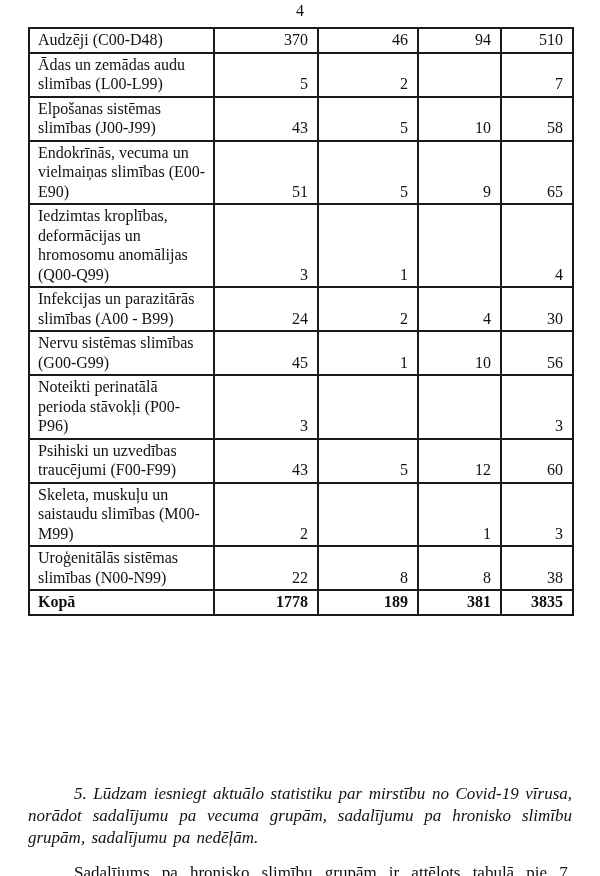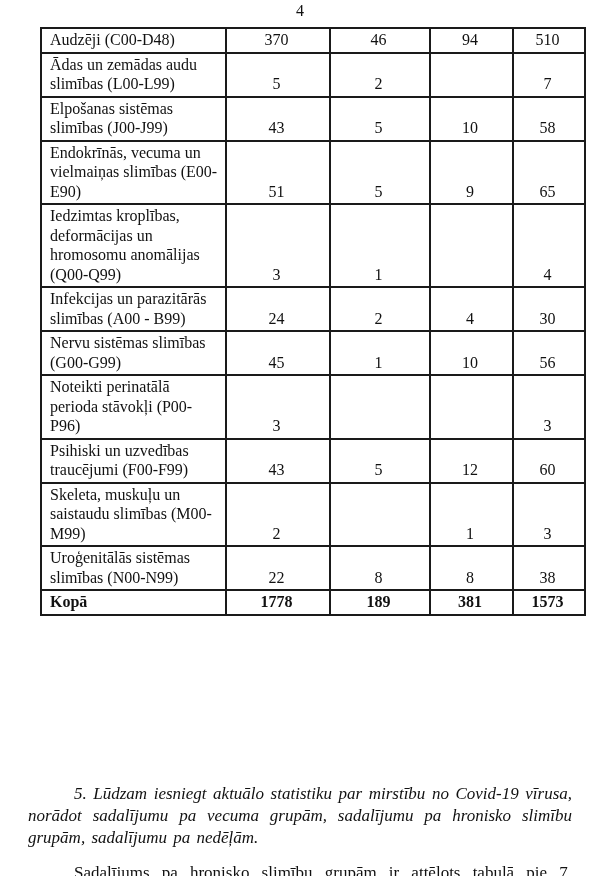--- a/index.html
+++ b/index.html
@@ -19,40 +19,40 @@
     position: absolute;
     top: 2px;
     left: 0;
     width: 600px;
     text-align: center;
     font-size: 16px;
   }
   .doc-table {
     position: absolute;
     top: 27px;
-    left: 40px;
+    left: 28px;
     width: 544px;
     border-collapse: collapse;
     table-layout: fixed;
     font-size: 16px;
   }
   .doc-table td {
     border: 2px solid #1a1a1a;
     padding: 1px 6px 2px 6px;
     line-height: 19.5px;
   }
   .doc-table td.label-cell {
     vertical-align: top;
     text-align: left;
     width: 185px;
     padding-left: 8px;
   }
   .doc-table td.num-cell {
     vertical-align: bottom;
-    text-align: center;
+    text-align: right;
     padding-right: 9px;
   }
   .doc-table col.c-label { width: 185px; }
   .doc-table col.c1 { width: 104px; }
   .doc-table col.c2 { width: 100px; }
   .doc-table col.c3 { width: 83px; }
   .doc-table col.c4 { width: 72px; }
   .doc-table tr.bold td {
     font-weight: bold;
   }
@@ -164,20 +164,20 @@
         <td class="num-cell">22</td>
         <td class="num-cell">8</td>
         <td class="num-cell">8</td>
         <td class="num-cell">38</td>
       </tr>
       <tr class="bold">
         <td class="label-cell">Kopā</td>
         <td class="num-cell">1778</td>
         <td class="num-cell">189</td>
         <td class="num-cell">381</td>
-        <td class="num-cell">1573</td>
+        <td class="num-cell">3835</td>
       </tr>
     </tbody>
 </table>
 
 <p class="para para-5">5. Lūdzam iesniegt aktuālo statistiku par mirstību no Covid-19 vīrusa, norādot sadalījumu pa vecuma grupām, sadalījumu pa hronisko slimību grupām, sadalījumu pa nedēļām.</p>
 
 <p class="para para-note">Sadalījums pa hronisko slimību grupām ir attēlots tabulā pie 7. jautājuma.</p>
 
 </body></html>

